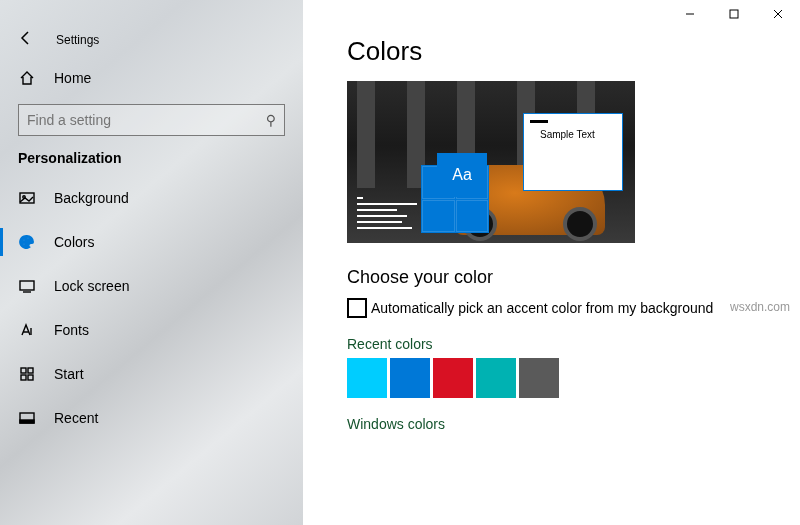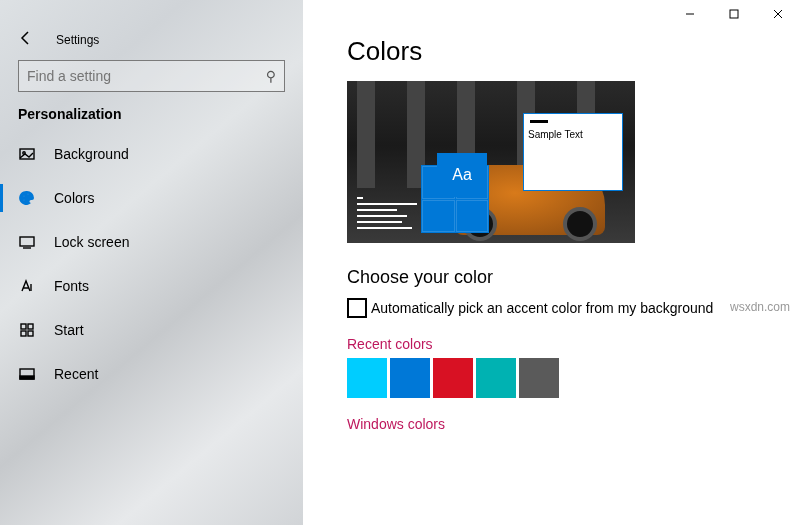--- a/index.html
+++ b/index.html
@@ -63,28 +63,28 @@
     .wheel{position:absolute;bottom:-6px;width:34px;height:34px;background:#111;border-radius:50%;border:4px solid #555;}
     .w1{left:8px}.w2{right:8px}
     .taskbar-prev{position:absolute;left:10px;bottom:10px;width:130px;}
     .tb-line{height:2px;background:#fff;margin:4px 0;width:60px;}
     .tb-line.s{width:6px}
     .tiles{position:absolute;left:74px;bottom:10px;width:68px;height:68px;background:#0078d7;display:grid;grid-template:repeat(2,1fr)/repeat(2,1fr);gap:1px;padding:1px;}
     .tile{background:#0078d7;border:1px solid rgba(255,255,255,0.15);}
     .bigtile{position:absolute;left:90px;bottom:46px;width:50px;height:44px;background:#0078d7;display:flex;align-items:center;justify-content:center;color:#fff;font-size:16px;}
     .appwin{position:absolute;right:12px;top:32px;width:100px;height:78px;background:#fff;border:1px solid #0078d7;}
     .appwin .bar{height:3px;width:18px;background:#000;margin:6px 0 6px 6px;}
-    .appwin .txt{font-size:10px;color:#000;padding-left:4px;}
+    .appwin .txt{font-size:10px;color:#000;padding-left:16px;}
 
     h2.section { font-size: 18px; font-weight: 400; color:#000; margin: 24px 0 10px 0; }
 
     .checkbox-row { display:flex; align-items:center; gap:4px; font-size:14px; color:#000; }
     .chk { width:20px; height:20px; border:2px solid #000; background:#fff; }
 
-    .sub { font-size:14px; color:#be185d; margin: 18px 0 6px 0; }
+    .sub { font-size:14px; color:#14532d; margin: 18px 0 6px 0; }
     .swatches { display:flex; gap:3px; }
     .swatch { width:40px; height:40px; }
 
     .watermark { position:absolute; right:10px; top:300px; font-size:12px; color:#999; }
 
     
     .ic svg { width:16px; height:16px; stroke:#000; fill:none; stroke-width:1.4; }
     .selected .ic svg { stroke:#0078d7; fill:none; }
     .selected .lbl { color:#000; }
     .selected .ic.palette svg { fill:#0078d7; stroke:#0078d7;}
@@ -95,20 +95,28 @@
 <div class="sidebar">
   <div class="titlebar">
     <span class="back-icon">
       <svg viewBox="0 0 16 16">
           <path d="M10 2 L4 8 L10 14" stroke="#000" fill="none" stroke-width="1.5"></path>
         </svg>
     </span>
     <span class="title">Settings</span>
   </div>
 
+  <div class="nav-row">
+    <span class="ic">
+      <svg viewBox="0 0 16 16">
+          <path d="M2 8 L8 2 L14 8 M4 7 V14 H12 V7"></path>
+        </svg>
+    </span>
+    <span class="lbl">Home</span>
+  </div>
 
   <div class="search">
     <input placeholder="Find a setting" style="">
     <span class="mag">⚲</span>
   </div>
 
   <div class="category">Personalization</div>
 
   <div class="nav-row">
     <span class="ic">

